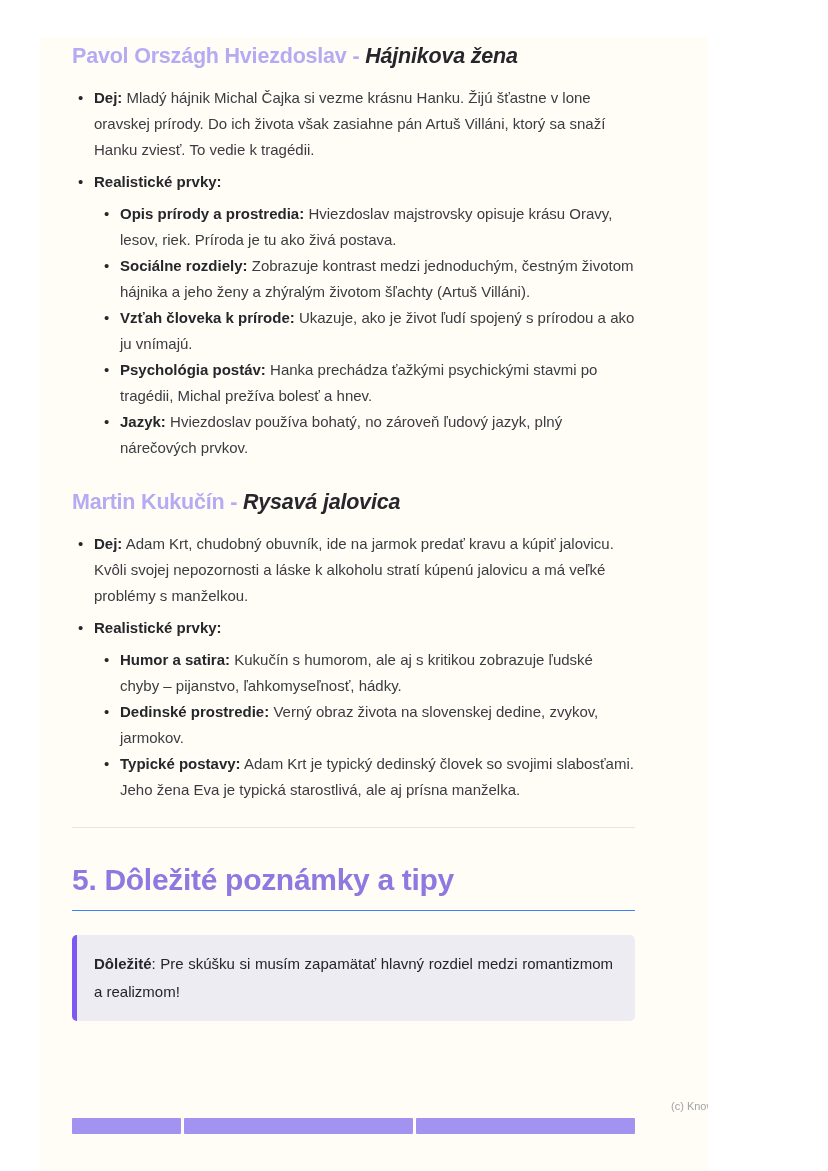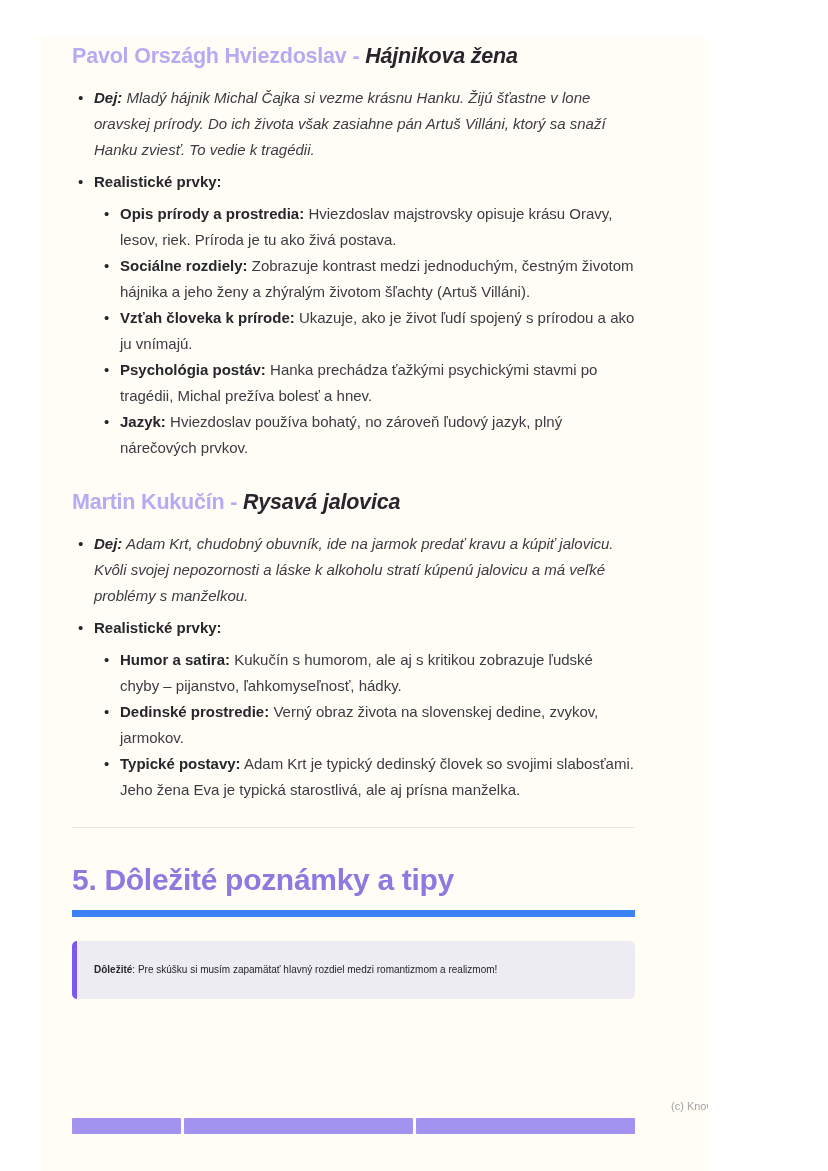--- a/index.html
+++ b/index.html
@@ -10,35 +10,35 @@
   .side-band{position:absolute;left:753px;top:37px;width:39px;height:1134px;background:#f7f5f9;}
   .content{position:absolute;left:32px;top:4px;width:563px;}
 
   h2.work-title{margin:0 0 14px 0;font-size:21.5px;line-height:30px;font-weight:700;letter-spacing:-0.2px;}
   h2.work-title .prefix{color:#b5abf2;}
   h2.work-title .title{color:#26262c;font-style:italic;}
   .sec2 h2.work-title{margin-top:26px;}
 
   ul.list{list-style:none;margin:0;padding:0;font-size:15px;line-height:26px;color:#3a3c42;}
   .li1{position:relative;padding-left:22px;margin-top:6px;}
-  .li1:first-child{margin-top:0;font-style:italic;}
+  .li1:first-child{margin-top:0;}
   .li1::before{content:"•";position:absolute;left:6px;top:0;color:#26262c;}
   ul.sub{margin-top:6px;}
   .li2{position:relative;padding-left:26px;margin-top:0;}
   .li2::before{content:"•";position:absolute;left:10px;top:0;color:#26262c;}
   .lbl{font-weight:700;color:#26272c;}
 
   hr.divider{border:none;border-top:1px solid #e7e5e0;margin:24px 0 0 0;}
 
   h1.notes-title{margin:32px 0 0 0;font-size:30px;line-height:40px;font-weight:800;color:#8c7ae1;
-                 letter-spacing:-0.3px;padding-bottom:10px;border-bottom:7px solid #3b82f6;}
+                 letter-spacing:-0.3px;padding-bottom:10px;border-bottom:1px solid #3b82f6;}
 
   .callout{margin-top:24px;background:#edecf3;border-left:5px solid #7d57f2;border-radius:5px;
            padding:15px 22px 15px 17px;}
-  .callout p{margin:0;font-size:10px;line-height:28px;color:#23252b;text-align:justify;}
+  .callout p{margin:0;font-size:15px;line-height:28px;color:#23252b;text-align:justify;}
   .callout .lbl{font-weight:700;}
 
   .table-header-row{position:absolute;left:32px;top:1081px;display:flex;gap:3px;width:563px;height:16px;}
   .table-header-cell{background:#a393f1;border-radius:1px;}
   .table-header-cell:nth-child(1){width:109px;}
   .table-header-cell:nth-child(2){width:229px;}
   .table-header-cell:nth-child(3){width:219px;}
 
   .watermark{position:absolute;left:671px;top:1100px;font-size:11px;color:#a3a3a8;z-index:3;white-space:nowrap;}
 </style>

